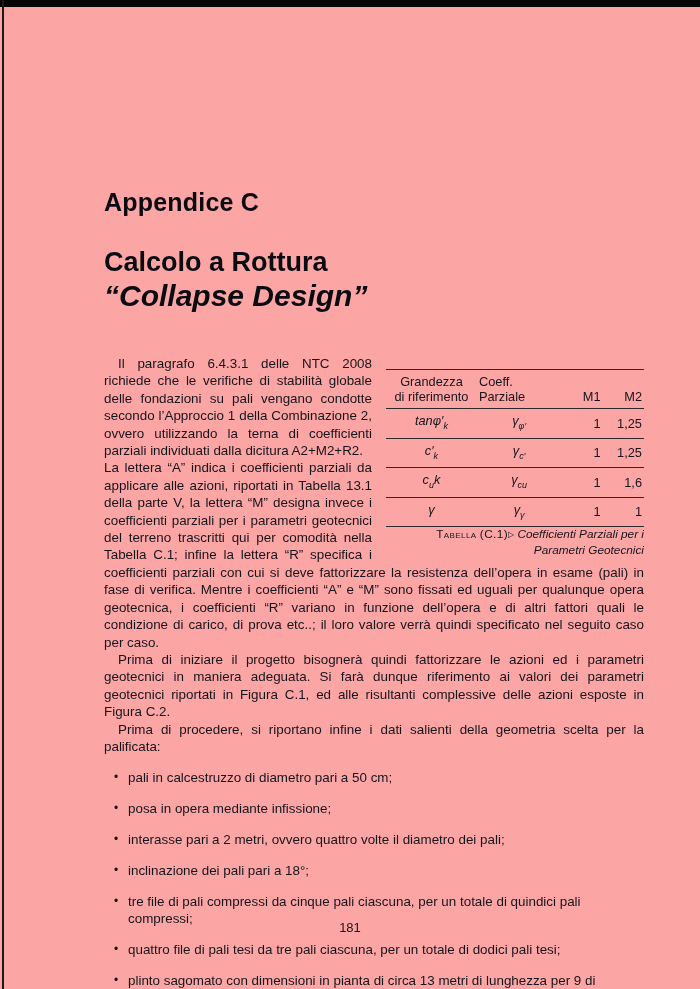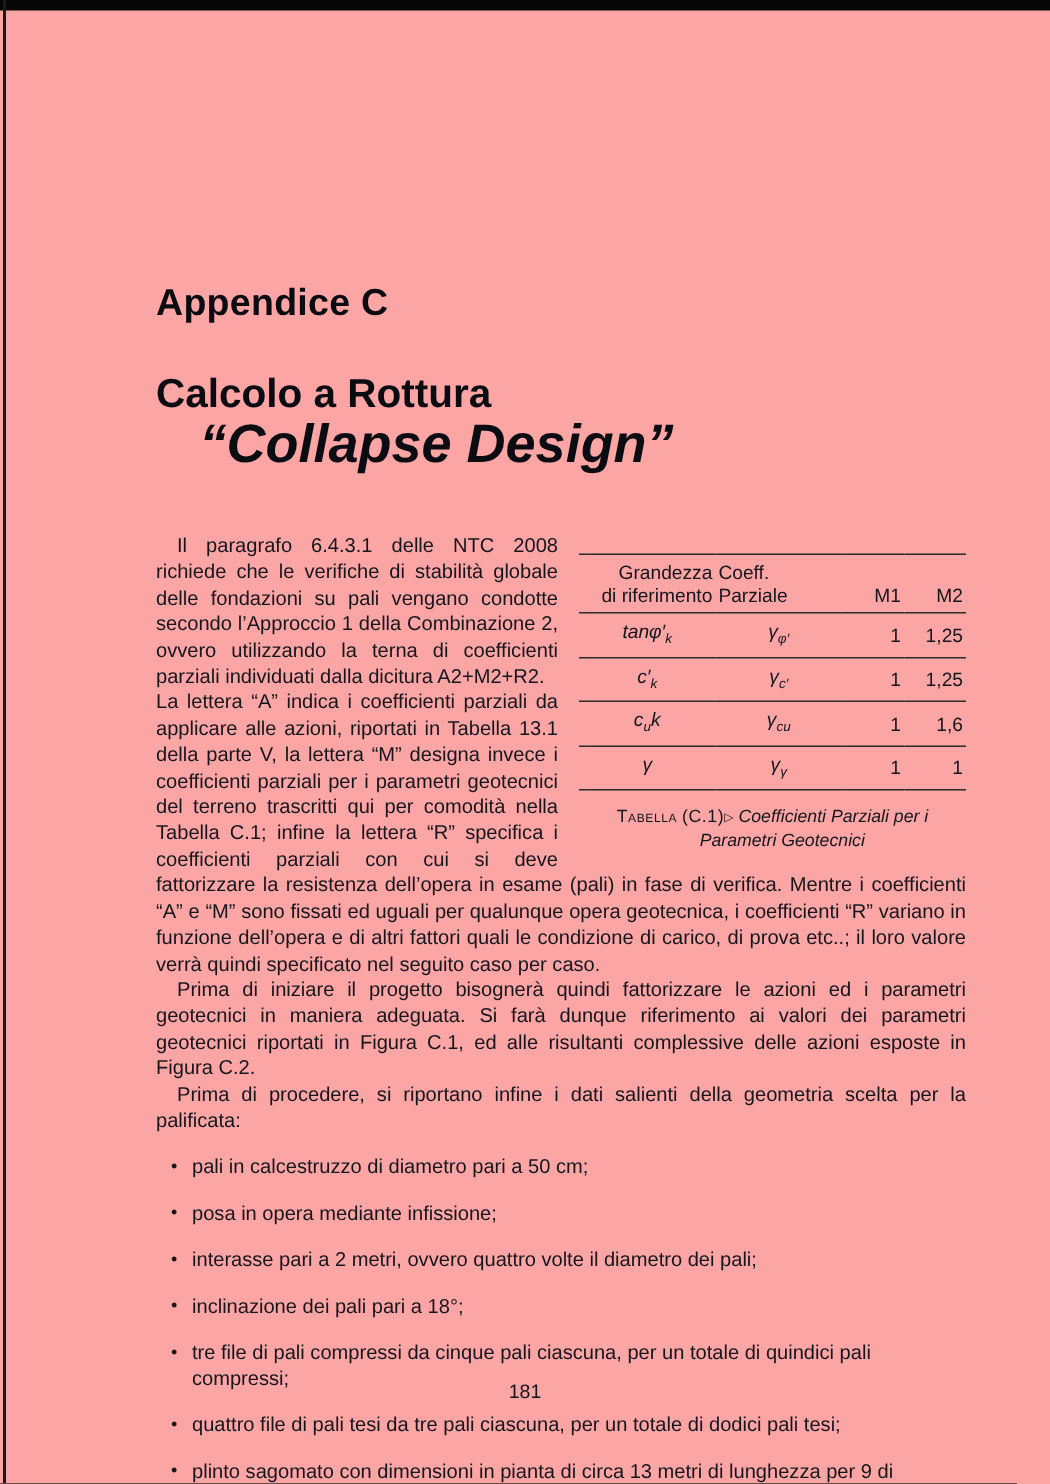--- a/index.html
+++ b/index.html
@@ -5,44 +5,44 @@
   html,body{margin:0;padding:0;background:#000;}
   .scan{position:relative;width:700px;height:989px;background:#fca5a5;overflow:hidden;
         font-family:Liberation Sans, sans-serif;color:#15151d;}
   .scan-edge-top{position:absolute;left:0;top:0;width:700px;height:7px;background:#060606;}
   .scan-edge-left{position:absolute;left:2px;top:0;width:2px;height:989px;background:#1a1a1a;}
 
   .kicker{position:absolute;left:104px;top:188px;font-size:25px;font-weight:bold;
           letter-spacing:.2px;color:#0b0b12;}
   .title-block{position:absolute;left:104px;top:246px;line-height:33px;color:#0b0b12;}
   .title-main{font-size:27px;font-weight:bold;}
-  .title-sub{font-size:36px;font-weight:bold;font-style:italic;margin-left:29px;}
+  .title-sub{font-size:30px;font-weight:bold;font-style:italic;}
 
   .bodytext{position:absolute;left:104px;top:355px;width:540px;
             font-size:13.4px;line-height:17.4px;text-align:justify;}
   .bodytext p{margin:0;}
   p.indent{text-indent:14px;}
   p.noindent{text-indent:0;}
 
   .floatbox{float:right;width:258px;margin:14px 0 6px 14px;}
   table.ctab{width:100%;border-collapse:collapse;border-top:1.6px solid #2b2b2b;
              font-size:12.8px;line-height:15px;}
   table.ctab th, table.ctab td{padding:4px 2px;font-weight:normal;}
   table.ctab thead tr{border-bottom:1.5px solid #2b2b2b;}
   table.ctab tbody tr{border-bottom:1.5px solid #2b2b2b;}
-  .th-grand{text-align:right;vertical-align:bottom;width:88px;}
+  .th-grand{text-align:center;vertical-align:bottom;width:88px;}
   .th-coeff{vertical-align:bottom;width:82px;}
   .th-m{text-align:right;vertical-align:bottom;width:38px;padding-right:4px;}
   td.sym{text-align:center;font-style:italic;}
   td.coeff{text-align:center;font-style:italic;}
   td.num{text-align:right;padding-right:4px;}
   sub{font-size:9px;}
 
-  .caption{margin-top:10px;font-size:11.8px;line-height:14.5px;
-           padding-left:13px;text-indent:-13px;text-align:center;}
+  .caption{font-size:11.8px;line-height:14.5px;
+           padding-left:13px;text-indent:-13px;text-align:right;}
   .cap-label{font-variant:small-caps;letter-spacing:.4px;}
   .cap-sep{font-size:8px;vertical-align:1px;}
   .cap-title{font-style:italic;}
 
   ul.geo{list-style:none;margin:14px 0 0 0;padding:0 0 0 24px;}
   ul.geo li{margin:0 0 13.5px 0;text-align:left;position:relative;}
   ul.geo li::before{content:"•";position:absolute;left:-14px;top:0;font-size:12px;}
 
   .pagenum{position:absolute;left:0;right:0;top:920px;text-align:center;font-size:13px;}
 </style>

